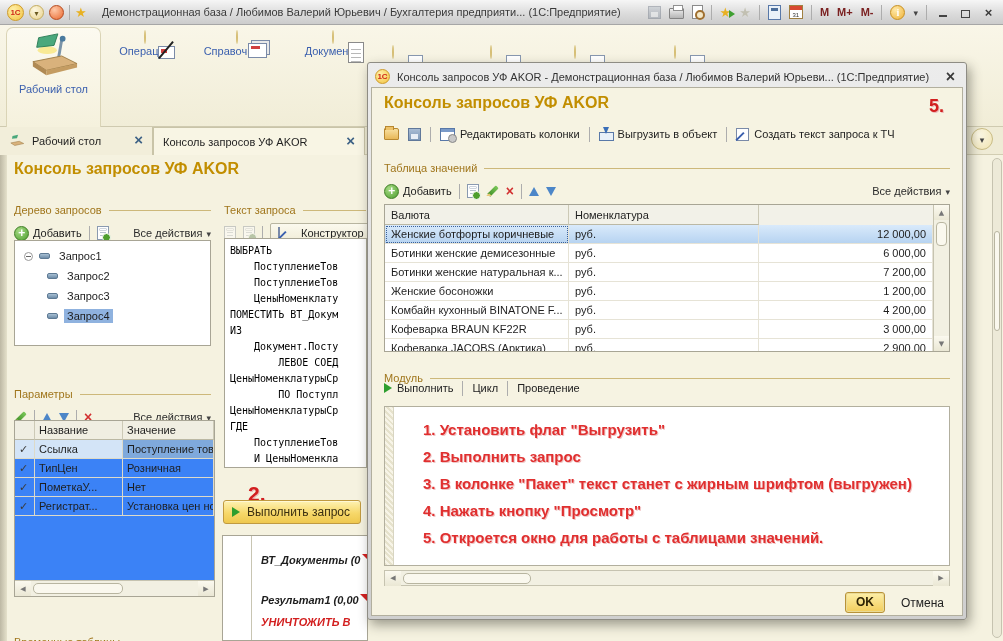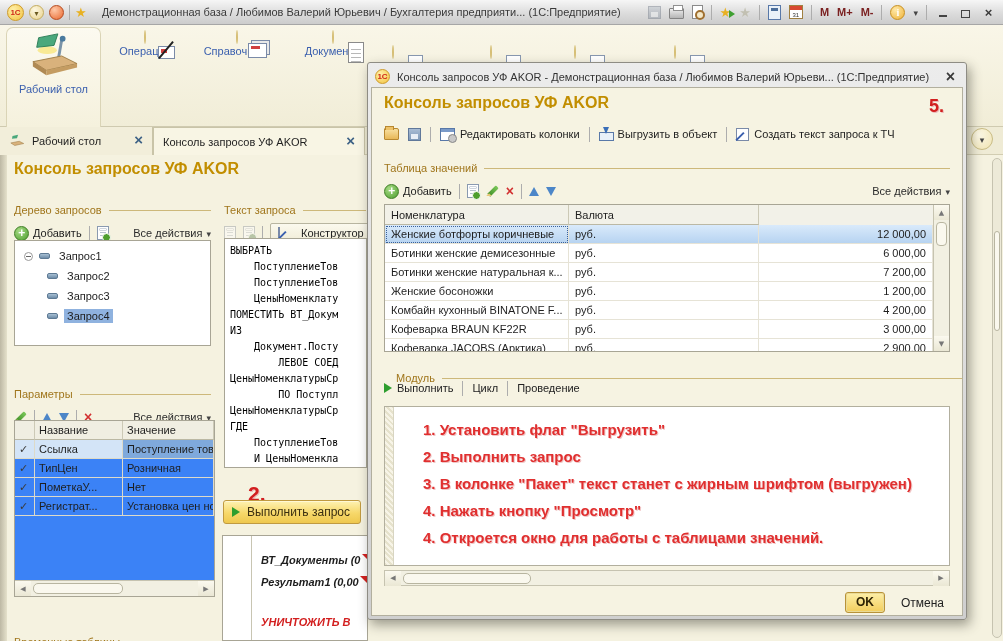--- a/index.html
+++ b/index.html
@@ -462,21 +462,21 @@
   <div class="step-badge abs" style="left:248px; top:470px; font-size:21px">2.</div>
   <div class="run-btn">
     <i class="play"></i>
     <span>Выполнить запрос</span>
   </div>
   <div class="results">
     <div class="r-gutter"></div>
     <div class="r-line" style="top:18px">
       <span>ВТ_Документы (0</span><i class="mark"></i>
     </div>
-    <div class="r-line" style="top:40px">
+    <div class="r-line" style="top:58px">
       <span>Результат1 (0,00</span><i class="mark"></i>
     </div>
     <div class="r-line r-red" style="top:80px">
       <span>УНИЧТОЖИТЬ В</span>
     </div>
   </div>
 
   <div class="chev-btn">
       <i class="chev-d"></i>
     </div>
@@ -532,22 +532,22 @@
         <span class="arr-down"></span>
         <span class="all-actions">
           <span>Все действия</span>
           <i class="chev-d"></i>
         </span>
       </div>
 
       <div class="d-table">
         <div class="vt-inner">
           <div class="vt-grid vt-head">
+            <span class="vt-cell">Валюта</span>
             <span class="vt-cell">Номенклатура</span>
-            <span class="vt-cell">Валюта</span>
           </div>
           <div class="vt-grid vt-row sel">
             <span class="vt-cell">Женские ботфорты коричневые</span>
             <span class="vt-cell">руб.</span>
             <span class="vt-cell vt-price">12 000,00</span>
           </div>
           <div class="vt-grid vt-row">
             <span class="vt-cell">Ботинки женские демисезонные</span>
             <span class="vt-cell">руб.</span>
             <span class="vt-cell vt-price">6 000,00</span>
@@ -578,41 +578,41 @@
             <span class="vt-cell vt-price">2 900,00</span>
           </div>
         </div>
         <div class="vt-scroll">
           <span class="sbtn top">▲</span>
           <span class="vt-thumb"></span>
           <span class="sbtn bot">▼</span>
         </div>
       </div>
 
-      <div class="grp abs" style="left:24px; top:272px; width:566px">
+      <div class="grp abs" style="left:12px; top:272px; width:566px">
         <span>Модуль</span>
       </div>
       <div class="d-mod-toolbar">
         <span class="tool-group">
           <i class="play"></i>
           <span>Выполнить</span>
         </span>
         <span class="vsep"></span>
         <span>Цикл</span>
         <span class="vsep"></span>
         <span>Проведение</span>
       </div>
 
       <div class="d-notes">
         <div class="hatch"></div>
         <div class="note-line" style="top:14px">1. Установить флаг "Выгрузить"</div>
         <div class="note-line" style="top:41px">2. Выполнить запрос</div>
         <div class="note-line" style="top:68px">3. В колонке "Пакет" текст станет с жирным шрифтом (выгружен)</div>
         <div class="note-line" style="top:95px">4. Нажать кнопку "Просмотр"</div>
-        <div class="note-line" style="top:122px">4. Откроется окно для работы с таблицами значений.</div>
+        <div class="note-line" style="top:122px">5. Откроется окно для работы с таблицами значений.</div>
       </div>
 
       <div class="d-hscroll">
         <span class="sbtn">◀</span>
         <span class="sthumb" style="width:128px"></span>
         <span style="flex:1"></span>
         <span class="sbtn">▶</span>
       </div>
 
       <div class="d-buttons">

